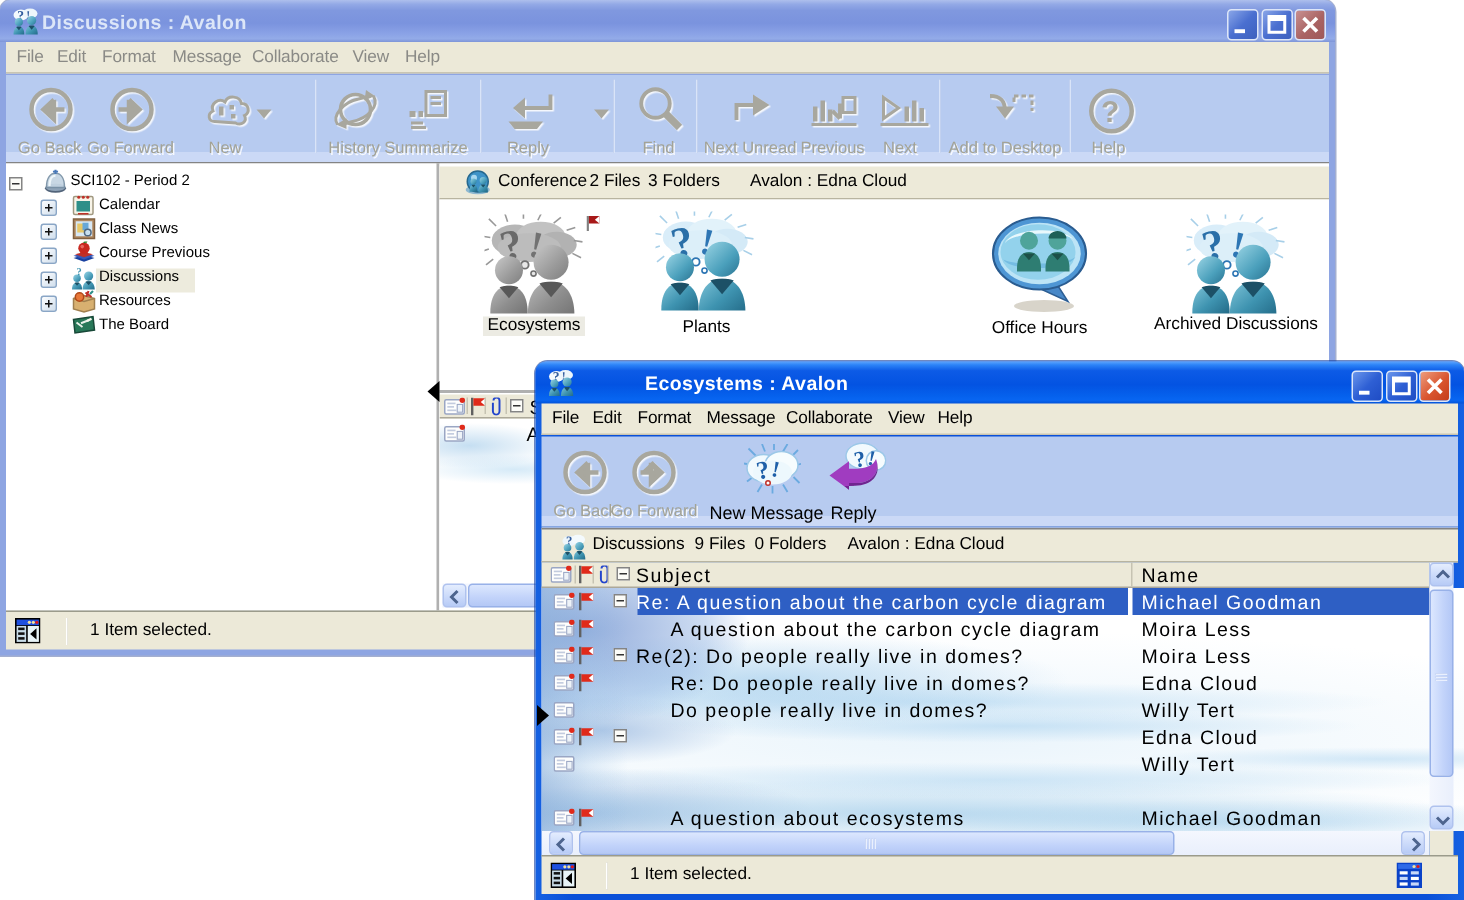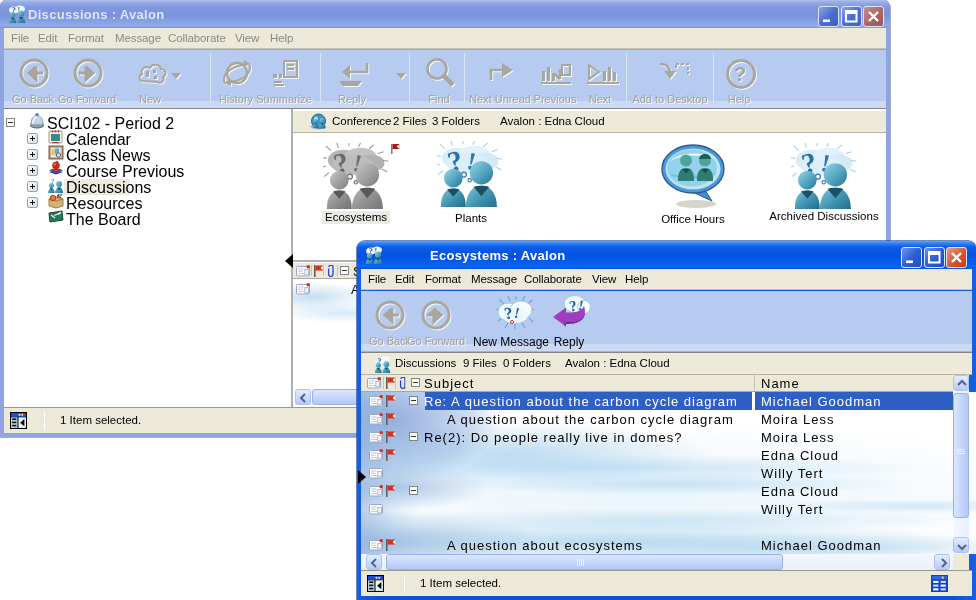--- a/index.html
+++ b/index.html
@@ -33,21 +33,21 @@
 .tlabel2{position:absolute;font-size:12px;color:#000;text-align:center;white-space:nowrap;transform:translateX(-50%);}
 .emb{position:absolute;filter:drop-shadow(1px 1px 0 rgba(255,255,255,.95));opacity:.9;}
 #c1{position:absolute;left:4px;top:108px;width:882px;height:299px;background:#fff;border-top:1px solid #848484;}
 #tree{position:absolute;left:0;top:0;width:287px;height:298px;background:#fff;}
 #vsplit{position:absolute;left:287px;top:0;width:2px;height:298px;background:#B0B0B0;}
 #rp{position:absolute;left:289px;top:0;right:0;height:298px;background:#fff;}
 #lp{position:absolute;left:0;right:0;top:153px;bottom:0;background:#fff;overflow:hidden;}
 #icons{position:absolute;left:0;right:0;top:24px;height:127px;background:#fff;overflow:hidden;}
 .hdrbar{position:absolute;left:0;right:0;height:22px;background:#EDEAD9;border-bottom:1px solid #B8B4A0;font-size:11.5px;color:#000;}
 .hsplit{position:absolute;left:0;right:0;height:2px;background:#B0B0B0;}
-.trow{position:absolute;left:0;height:16px;font-size:16px;color:#000;white-space:nowrap;}
+.trow{position:absolute;left:0;height:16px;font-size:10px;color:#000;white-space:nowrap;}
 .pbox{position:absolute;width:11px;height:11px;border:1px solid #8AA6C6;border-radius:2px;background:linear-gradient(135deg,#FDFEFF,#D0DEEC);}
 .pbox i{position:absolute;left:2px;top:4px;width:5px;height:1.4px;background:#111;}
 .pbox.pp b{position:absolute;left:4px;top:2px;width:1.4px;height:5px;background:#111;}
 .sbar{position:absolute;left:4px;right:4px;bottom:4px;height:26px;background:#ECE9D8;border-top:1px solid #9B9B8B;font-size:11.5px;color:#000;}
 .ssep{position:absolute;width:1px;top:4px;bottom:3px;background:#B0B0A0;border-right:1px solid #fff;}
 .icnlbl{position:absolute;font-size:11.5px;color:#000;text-align:center;white-space:nowrap;transform:translateX(-50%);}
 #hdr2{position:absolute;left:4px;top:111px;width:611px;height:23px;background:#EDEAD9;border-top:1px solid #848484;border-bottom:1px solid #B8B4A0;font-size:11.5px;}
 #lh2{position:absolute;left:4px;top:134px;width:592px;height:17px;background:#ECE9D8;border-bottom:1px solid #ACA899;font-size:13px;letter-spacing:1px;}
 .lhsep{position:absolute;top:2px;bottom:2px;width:1px;background:#C6C3B2;}
 #rows2{position:absolute;left:4px;top:151px;width:644px;height:162px;overflow:hidden;background:#fff;}
@@ -673,26 +673,28 @@
    <span class="txt" style="left:63px">Re(2): Do people really live in domes?</span>
    <span class="nm">Moira Less</span>
   </div>
   <div class="lr" style="top:54px">
    <svg class="env" style="left:8px;top:3px" viewBox="0 0 15 12">
           <use href="#envdot"></use>
         </svg>
    <svg class="flg" style="left:24px;top:3px" viewBox="0 0 11 12">
           <use href="#flag"></use>
         </svg>
+   <span class="txt" style="left:86px">Re: Do people really live in domes?</span>
    <span class="nm">Edna Cloud</span>
   </div>
   <div class="lr" style="top:72px">
    <svg class="env" style="left:8px;top:3px" viewBox="0 0 15 12">
           <use href="#envl"></use>
         </svg>
+   <span class="txt" style="left:86px">Do people really live in domes?</span>
    <span class="nm">Willy Tert</span>
   </div>
   <div class="lr" style="top:90px">
    <svg class="env" style="left:8px;top:3px" viewBox="0 0 15 12">
           <use href="#envdot"></use>
         </svg>
    <svg class="flg" style="left:24px;top:3px" viewBox="0 0 11 12">
           <use href="#flag"></use>
         </svg>
    <div class="mbx" style="left:48px;top:4px">

